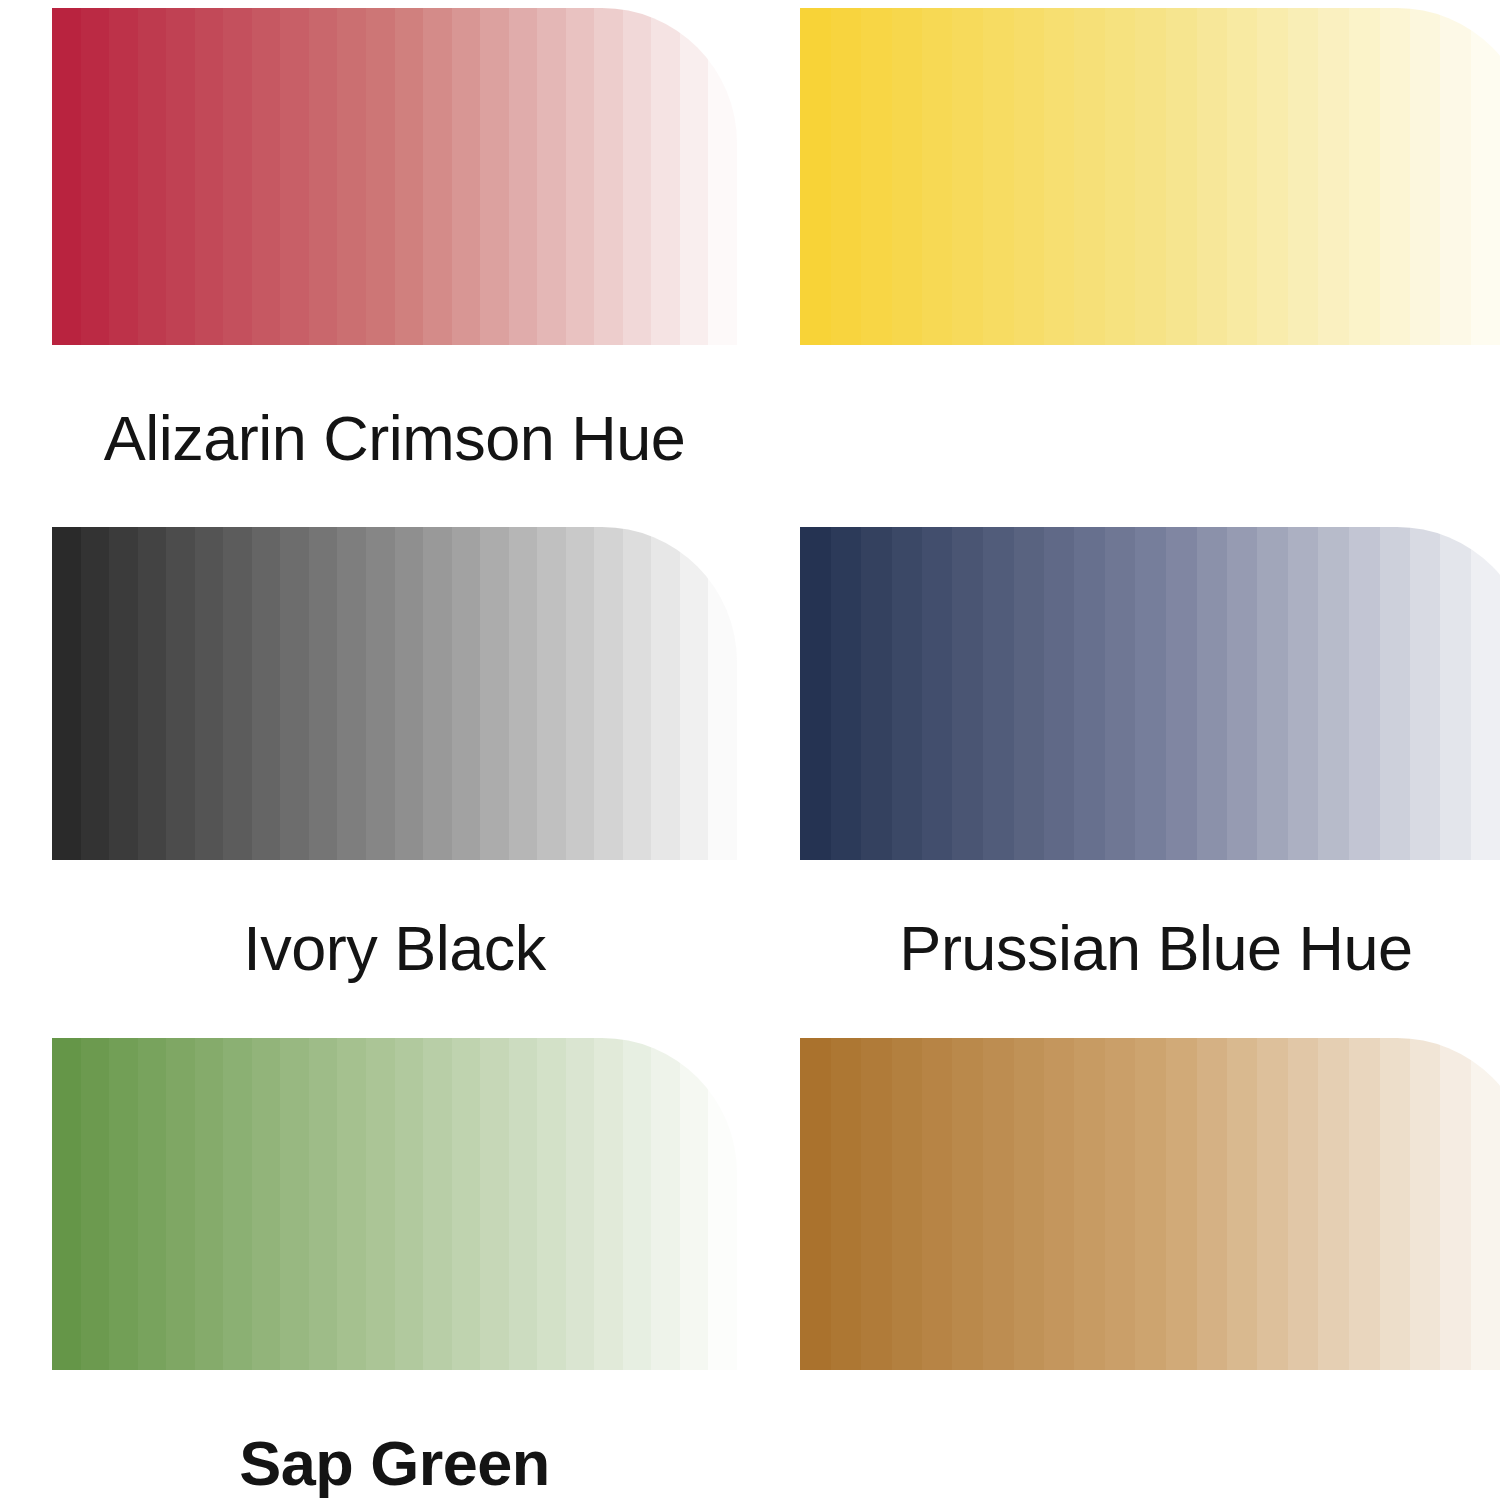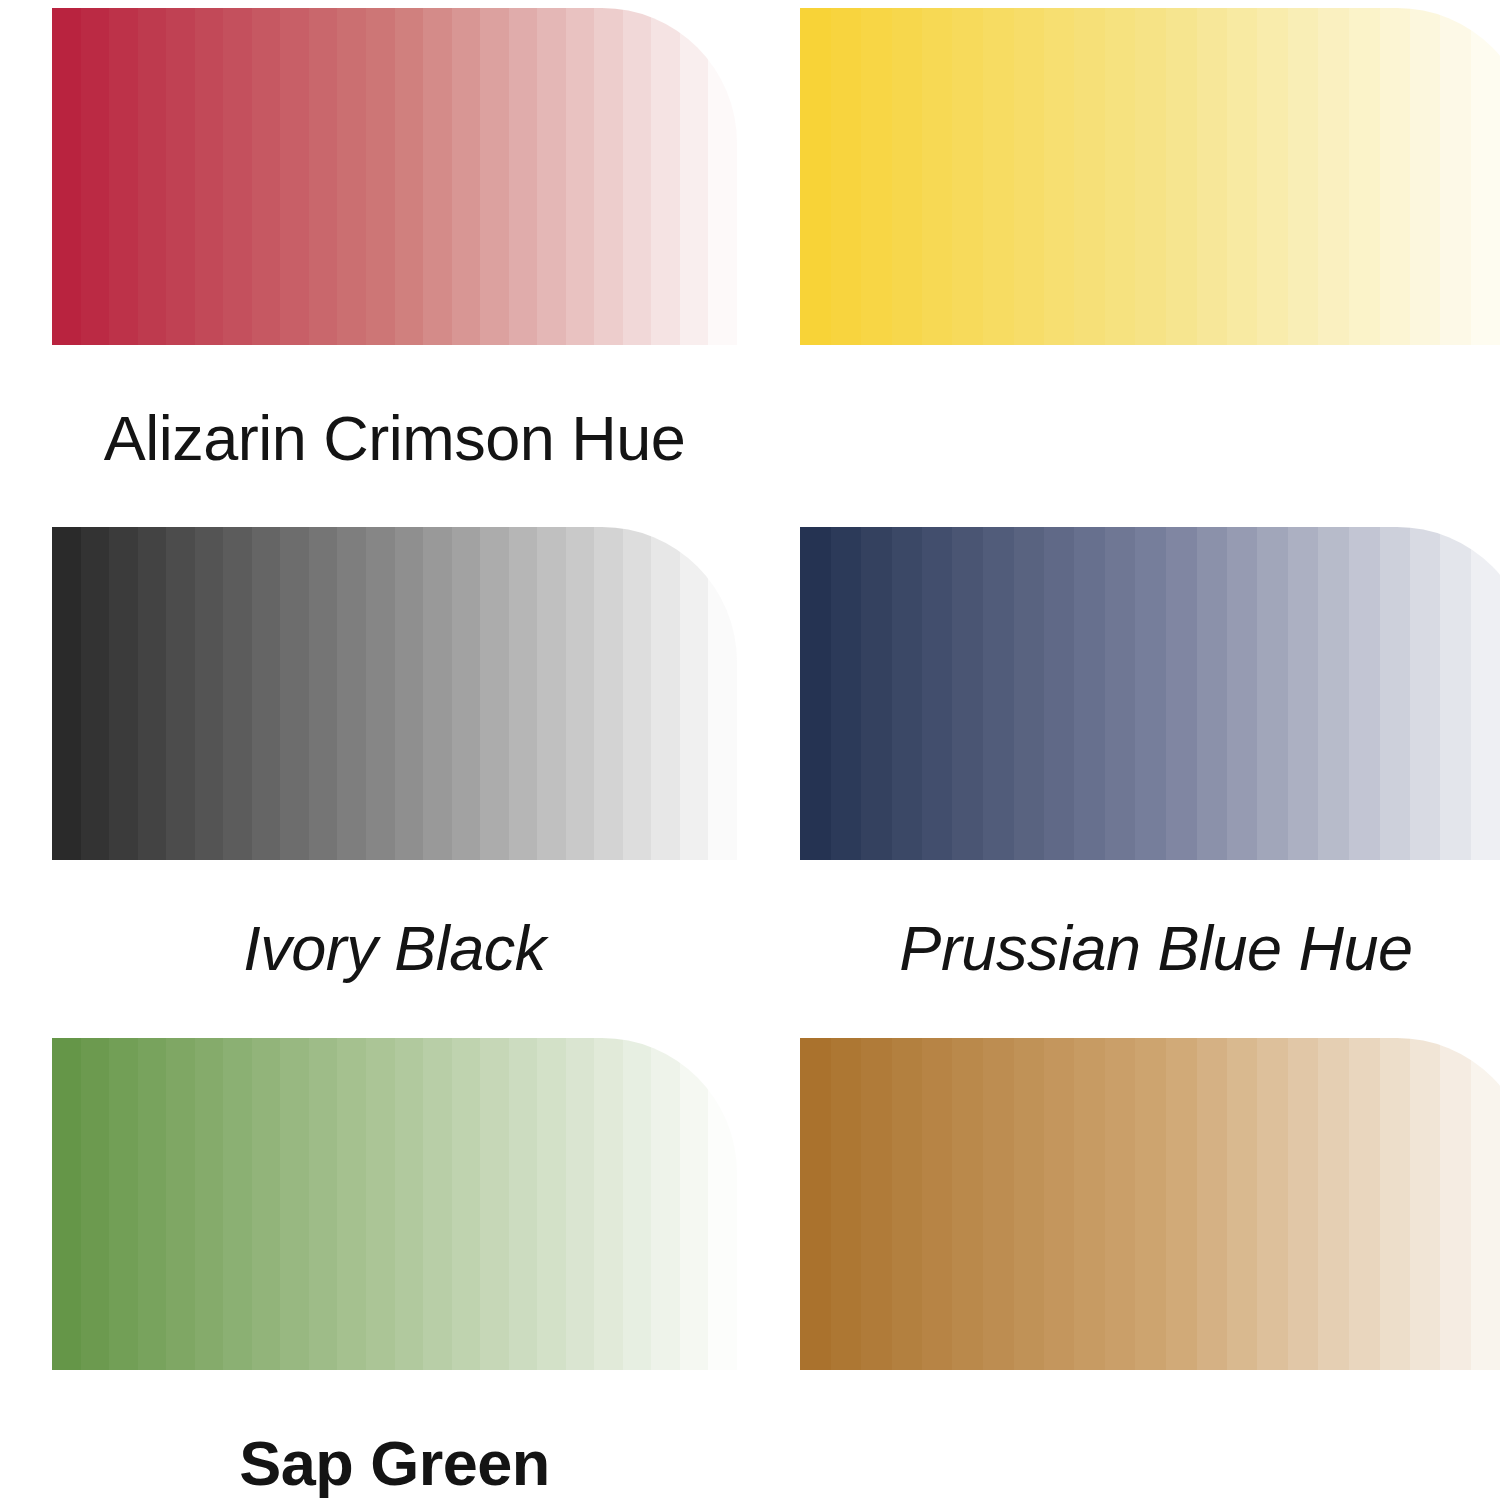--- a/index.html
+++ b/index.html
@@ -52,21 +52,21 @@
   .chip-label {
     text-align: center;
     color: #141414;
     font-size: 63px;
     font-weight: 400;
     letter-spacing: -0.5px;
     line-height: 1;
     white-space: nowrap;
   }
   .row-1 .chip-label { margin-top: 62px; }
-  .row-2 .chip-label { margin-top: 57px; font-style: italic; }
+  .row-2 .chip-label { margin-top: 57px; }
   .row-3 .chip-label { margin-top: 62px; font-weight: bold; }
 
   .col-right .chip-label { padding-right: 20px; }
 </style>
 </head>
 <body>
 
 <div class="swatch-grid">
 
   <div class="swatch-cell col-left row-1">

